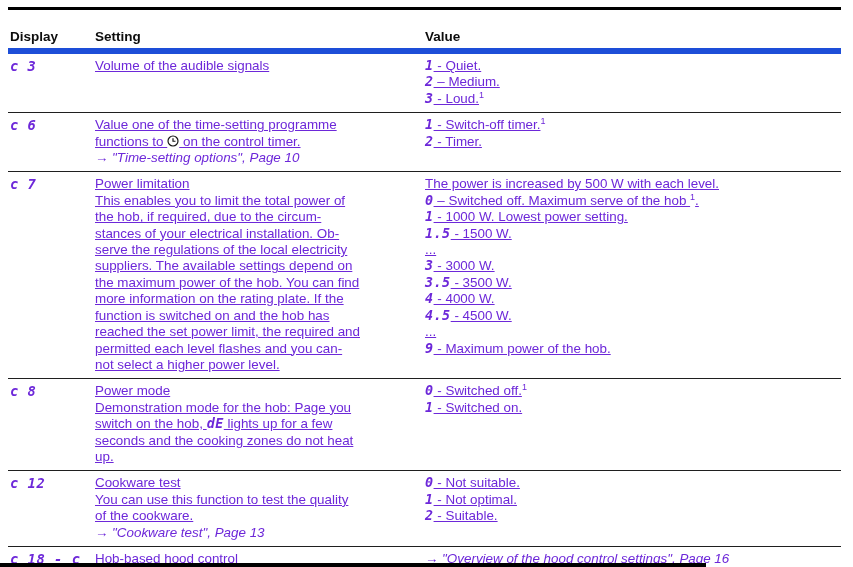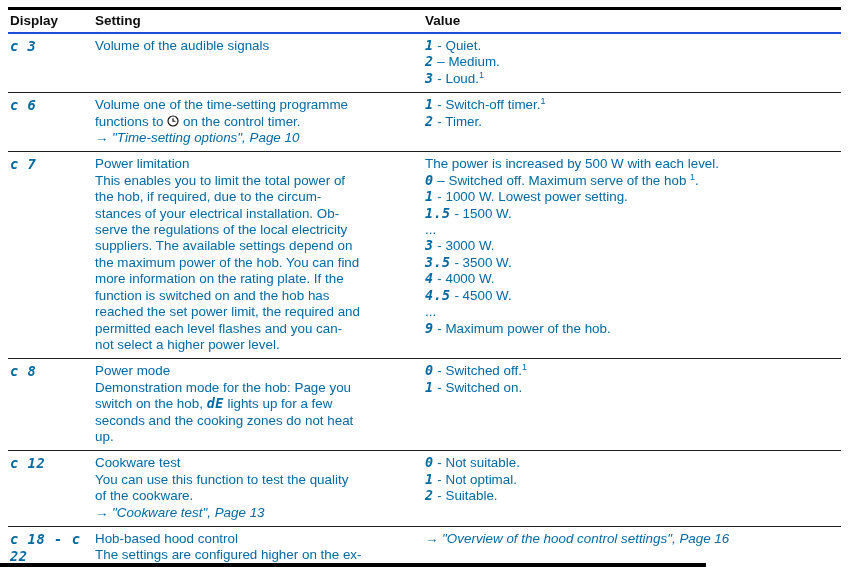--- a/index.html
+++ b/index.html
@@ -27,34 +27,34 @@
     border-top: 3px solid #000;
   }
   col.c-display { width: 85px; }
   col.c-setting { width: 330px; }
   col.c-value   { width: auto; }
   thead th {
     text-align: left;
     font-size: 13.5px;
     font-weight: bold;
     color: #0d0d0d;
-    padding: 3px 4px 4px 2px;
-    border-bottom: 2px solid #1d4ed8;
+    padding: 19px 4px 4px 2px;
+    border-bottom: 6px solid #1d4ed8;
     line-height: 15px;
   }
   tbody td {
     vertical-align: top;
     font-size: 13.4px;
     line-height: 16.4px;
     padding: 4px 6px 5px 2px;
     border-bottom: 1px solid #1f1f1f;
-    color: #0369a1;
+    color: #6d28d9;
   }
   .line { white-space: nowrap; }
-  .txt  { font-style: normal; }
+  .txt  { font-style: normal; text-decoration: underline; }
   .seg {
     font-family: "DejaVu Sans Mono", monospace;
     font-weight: bold;
     font-style: italic;
     font-size: 13.4px;
     letter-spacing: 0.5px;
   }
   td.display-cell .seg { font-size: 13.8px; }
   .ital {
     font-style: italic;
@@ -105,21 +105,21 @@
           </td>
           <td>
             <div class="line"><span class="seg">1</span><span class="txt"> - Quiet.</span></div>
             <div class="line"><span class="seg">2</span><span class="txt"> – Medium.</span></div>
             <div class="line"><span class="seg">3</span><span class="txt"> - Loud.</span><span class="sup">1</span></div>
           </td>
         </tr>
         <tr>
           <td class="display-cell"><span class="seg">c 6</span></td>
           <td>
-            <div class="line"><span class="txt">Volume one of the time-setting programme</span></div>
+            <div class="line"><span class="txt">Value one of the time-setting programme</span></div>
             <div class="line"><span class="txt">functions to </span><span class="clock"><svg viewBox="0 0 24 24">
                   <circle cx="12" cy="12" r="10" fill="none" stroke="#161616" stroke-width="2.4"></circle>
                   <path d="M12 6.5v6h5" fill="none" stroke="#161616" stroke-width="2.4"></path>
                 </svg></span><span class="txt"> on the control timer.</span></div>
             <div class="line"><span class="ital">→ "Time-setting options", Page 10</span></div>
           </td>
           <td>
             <div class="line"><span class="seg">1</span><span class="txt"> - Switch-off timer.</span><span class="sup">1</span></div>
             <div class="line"><span class="seg">2</span><span class="txt"> - Timer.</span></div>
           </td>

